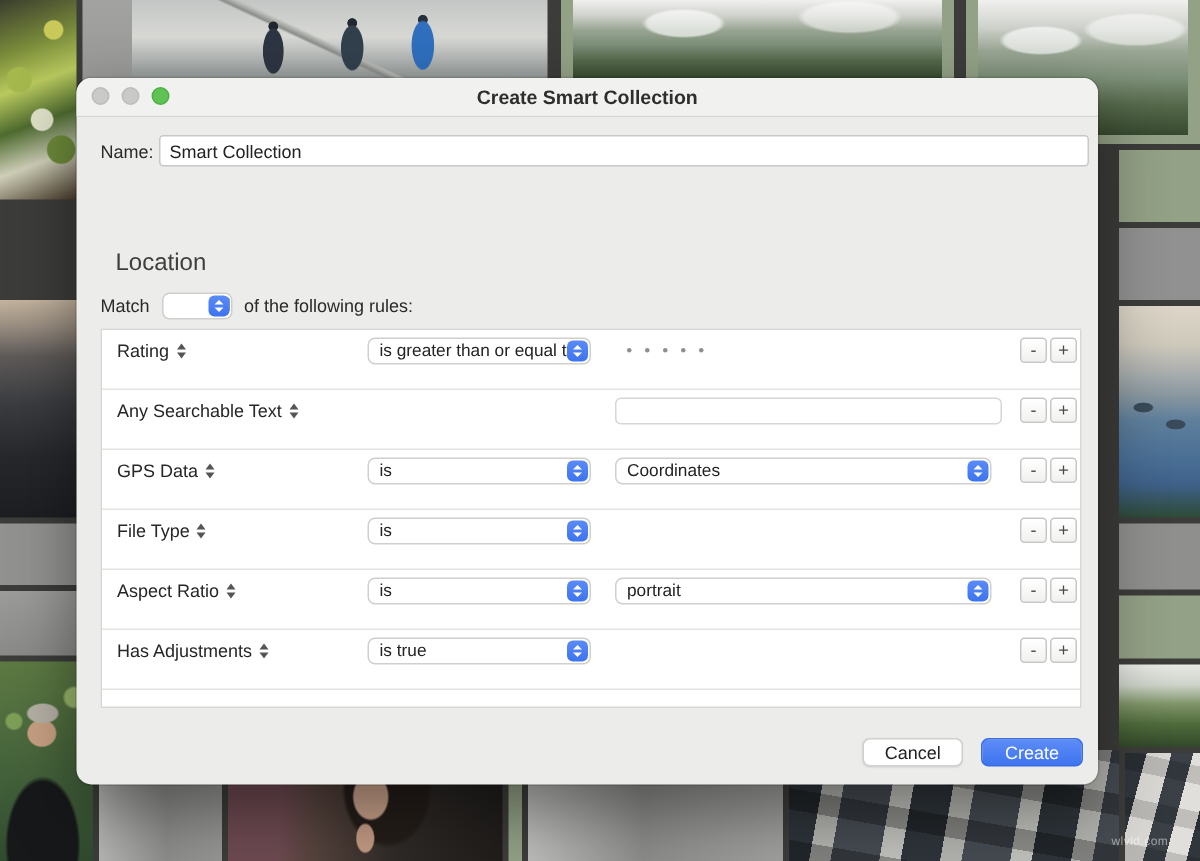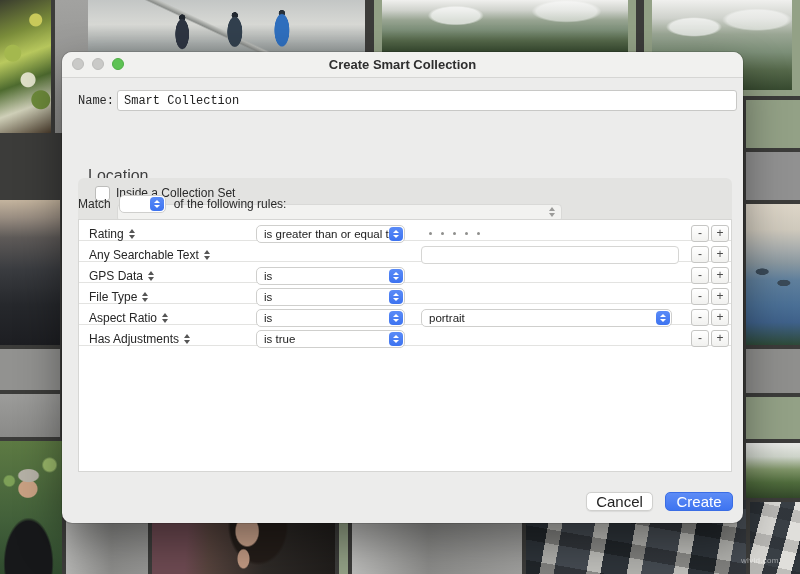--- a/index.html
+++ b/index.html
@@ -73,31 +73,31 @@
   .r-gray2{left:746px;top:349px;width:54px;height:44px;background:#8f8f8d;}
   .r-sage2{left:746px;top:397px;width:54px;height:42px;}
   .r-land{left:746px;top:443px;width:54px;height:55px;
     background:linear-gradient(180deg,#e8e9e6 0%,#cdd3c9 25%,#7f9468 48%,#4f6b3c 72%,#33482a 100%);}
   .blocksLight{left:750px;top:502px;width:50px;height:72px;
     background:
       repeating-linear-gradient(12deg, rgba(0,0,0,.15) 0 12px, transparent 12px 30px),
       repeating-linear-gradient(105deg,#30363c 0 14px,#d8d7d3 14px 30px,#3a4046 30px 44px,#e0dfdb 44px 58px);}
   .watermark{position:absolute;left:741px;top:556px;font-size:8px;color:rgba(255,255,255,.5);letter-spacing:.3px;}
   
-  .dialog{position:absolute;left:62px;top:52px;width:681px;height:471px;
+  .dialog{position:absolute;left:51px;top:52px;width:681px;height:471px;
     background:#ececeb;border-radius:10px;
     box-shadow:0 18px 45px rgba(0,0,0,.42),0 0 0 1px rgba(0,0,0,.12);}
   .titlebar{position:relative;height:25px;background:#f1f1ef;border-bottom:1px solid #d6d6d4;
     border-radius:10px 10px 0 0;display:flex;align-items:center;justify-content:center;}
   .title{font-size:13px;font-weight:bold;color:#2e2e2e;}
   .lights{position:absolute;left:10px;top:6px;display:flex;gap:8px;}
   .light{width:12px;height:12px;border-radius:50%;box-sizing:border-box;}
   .light.dim{background:#c9c9c7;border:1px solid #bcbcba;}
   .light.green{background:#5ec254;border:1px solid #4fae46;}
-  .row-name{position:absolute;left:0;top:38px;width:100%;height:36px;font-family:Liberation Mono, monospace;}
+  .row-name{position:absolute;left:0;top:38px;width:100%;height:36px;}
   .lbl{font-size:12px;color:#2a2a2a;}
   .name-lbl{position:absolute;left:16px;top:4px;}
   .name-input{position:absolute;left:55px;top:0;width:606px;height:19px;
     border:1px solid #c8c8c6;border-radius:3px;background:#fff;
     font-family:inherit;font-size:12px;color:#222;padding:0 6px;box-sizing:content-box;outline:none;}
   .loc-caption{position:absolute;left:26px;top:115px;font-size:16px;color:#3f3f3f;}
   .loc-box{position:absolute;left:16px;top:126px;width:654px;height:46px;background:#e3e3e1;border-radius:6px;}
   .checkbox{position:absolute;left:17px;top:8px;width:13px;height:13px;background:#fff;
     border:1px solid #bdbdbb;border-radius:3px;}
   .cb-lbl{position:absolute;left:38px;top:8px;}
@@ -114,34 +114,34 @@
     font-size:11.5px;color:#222;line-height:16px;padding-left:7px;box-sizing:content-box;}
   .cap{position:absolute;right:1px;top:1px;bottom:1px;width:14px;border-radius:4px;
     background:linear-gradient(180deg,#5a8bf7,#3d73f0);display:flex;flex-direction:column;
     align-items:center;justify-content:center;gap:2px;}
   .cap i{display:block;width:0;height:0;}
   .cap .c-up{border-left:3px solid transparent;border-right:3px solid transparent;border-bottom:3.5px solid #fff;}
   .cap .c-dn{border-left:3px solid transparent;border-right:3px solid transparent;border-top:3.5px solid #fff;}
   .match-select{width:38px;margin:0 8px;text-align:right;}
   .rules-panel{position:absolute;left:16px;top:167px;width:654px;height:253px;background:#fff;
     border:1px solid #d6d6d4;box-sizing:border-box;}
-  .rule-row{position:relative;height:21px;border-bottom:1px solid #e3e3e1;box-sizing:border-box;}
+  .rule-row{position:relative;height:40px;border-bottom:1px solid #e3e3e1;box-sizing:border-box;}
   .rule-field{position:absolute;left:10px;top:0;height:27px;display:flex;align-items:center;font-size:12px;color:#262626;}
   .op-select{position:absolute;left:177px;top:5px;width:140px;}
   .val-select{position:absolute;left:342px;top:5px;width:242px;}
   .val-input{position:absolute;left:342px;top:5px;width:244px;height:16px;border:1px solid #d6d6d4;
     border-radius:4px;background:#fff;font-family:inherit;font-size:11.5px;padding:0 6px;outline:none;box-sizing:content-box;}
   .stars{position:absolute;left:350px;top:0;height:27px;display:flex;align-items:center;gap:9px;}
   .dot{width:3px;height:3px;border-radius:50%;background:#8f8f8d;}
   .rowbtn{position:absolute;top:5px;width:18px;height:17px;box-sizing:border-box;
     background:linear-gradient(180deg,#ffffff,#f1f1ef);border:1px solid #c6c6c4;border-radius:3px;
     font-size:12px;line-height:14px;text-align:center;color:#4a4a4a;}
   .btn-minus{left:612px;}
   .btn-plus{left:632px;}
-  .footer-btn{position:absolute;top:440px;height:19px;border-radius:5px;font-size:15px;
+  .footer-btn{position:absolute;top:440px;height:19px;border-radius:5px;font-size:12px;
     display:flex;align-items:center;justify-content:center;box-sizing:border-box;}
   .cancel{left:524px;width:67px;background:#fff;border:1px solid #d0d0ce;color:#222;
     box-shadow:0 .5px 1px rgba(0,0,0,.08);}
   .create{left:603px;width:68px;background:linear-gradient(180deg,#5d8cf6,#3e74f0);color:#fff;border:1px solid #3a6de4;}
 </style>
 </head>
 <body>
 
 <div>
   <div class="cell veg"></div>
@@ -182,31 +182,20 @@
     </div>
     <span class="title">Create Smart Collection</span>
   </div>
 
   <div class="row-name">
     <span class="lbl name-lbl">Name:</span>
     <input class="name-input" type="text" value="Smart Collection" style="">
   </div>
 
   <span class="loc-caption">Location</span>
-  <div class="loc-box">
-    <span class="checkbox"></span>
-    <span class="lbl cb-lbl">Inside a Collection Set</span>
-    <div class="loc-select">
-      <span></span>
-      <span class="stepper-gray">
-          <i class="tri-up"></i>
-          <i class="tri-dn"></i>
-        </span>
-    </div>
-  </div>
 
   <div class="match-row">
     <span class="lbl">Match</span>
     <div class="select match-select">
       <span>all</span>
       <span class="cap">
           <i class="c-up"></i>
           <i class="c-dn"></i>
         </span>
     </div>
@@ -262,20 +251,27 @@
             <i class="tri-dn"></i>
           </span>
       </div>
       <div class="select op-select">
         <span>is</span>
         <span class="cap">
             <i class="c-up"></i>
             <i class="c-dn"></i>
           </span>
       </div>
+      <div class="select val-select">
+        <span>Coordinates</span>
+        <span class="cap">
+            <i class="c-up"></i>
+            <i class="c-dn"></i>
+          </span>
+      </div>
       <div class="rowbtn btn-minus">-</div>
       <div class="rowbtn btn-plus">+</div>
     </div>
 
     <div class="rule-row">
       <div class="rule-field">
         <span>File Type</span>
         <span class="updown">
             <i class="tri-up"></i>
             <i class="tri-dn"></i>

